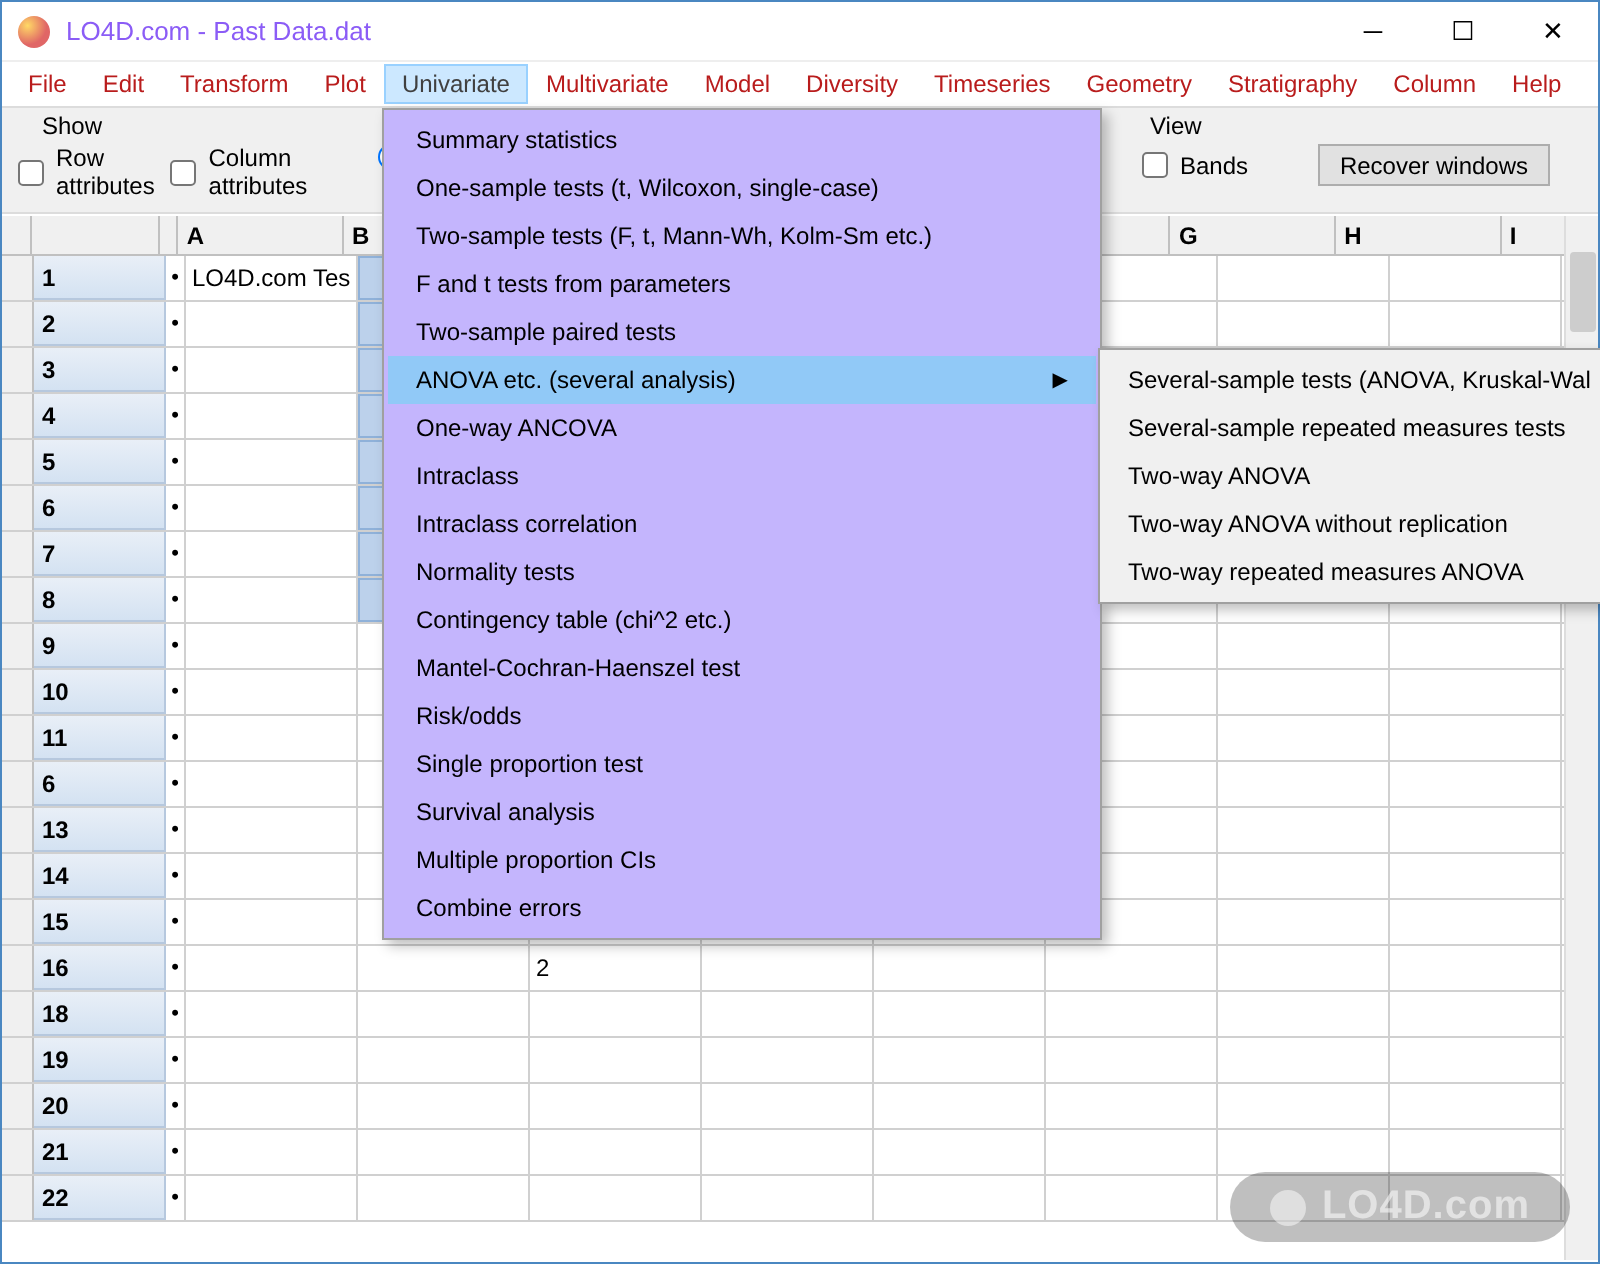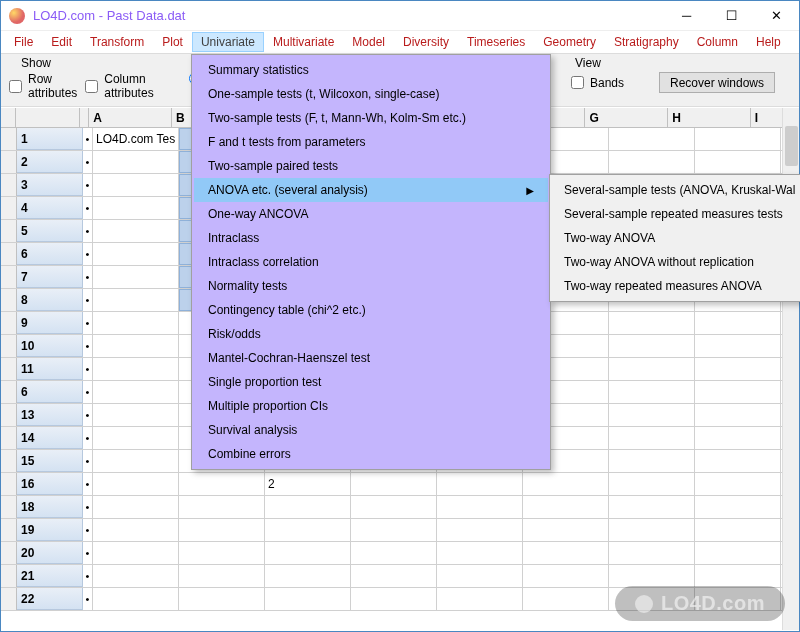--- a/index.html
+++ b/index.html
@@ -458,33 +458,33 @@
       <div class="dd-item">
         <span>Intraclass correlation</span>
       </div>
       <div class="dd-item">
         <span>Normality tests</span>
       </div>
       <div class="dd-item">
         <span>Contingency table (chi^2 etc.)</span>
       </div>
       <div class="dd-item">
+        <span>Mantel-Cochran-Haenszel test</span>
+      </div>
+      <div class="dd-item">
         <span>Risk/odds</span>
       </div>
       <div class="dd-item">
-        <span>Mantel-Cochran-Haenszel test</span>
-      </div>
-      <div class="dd-item">
         <span>Single proportion test</span>
       </div>
       <div class="dd-item">
+        <span>Survival analysis</span>
+      </div>
+      <div class="dd-item">
         <span>Multiple proportion CIs</span>
-      </div>
-      <div class="dd-item">
-        <span>Survival analysis</span>
       </div>
       <div class="dd-item">
         <span>Combine errors</span>
       </div>
     </div>
 
   <div class="submenu" id="submenu">
       <div class="sm-item">Several-sample tests (ANOVA, Kruskal-Wal</div>
       <div class="sm-item">Several-sample repeated measures tests</div>
       <div class="sm-item">Two-way ANOVA</div>

